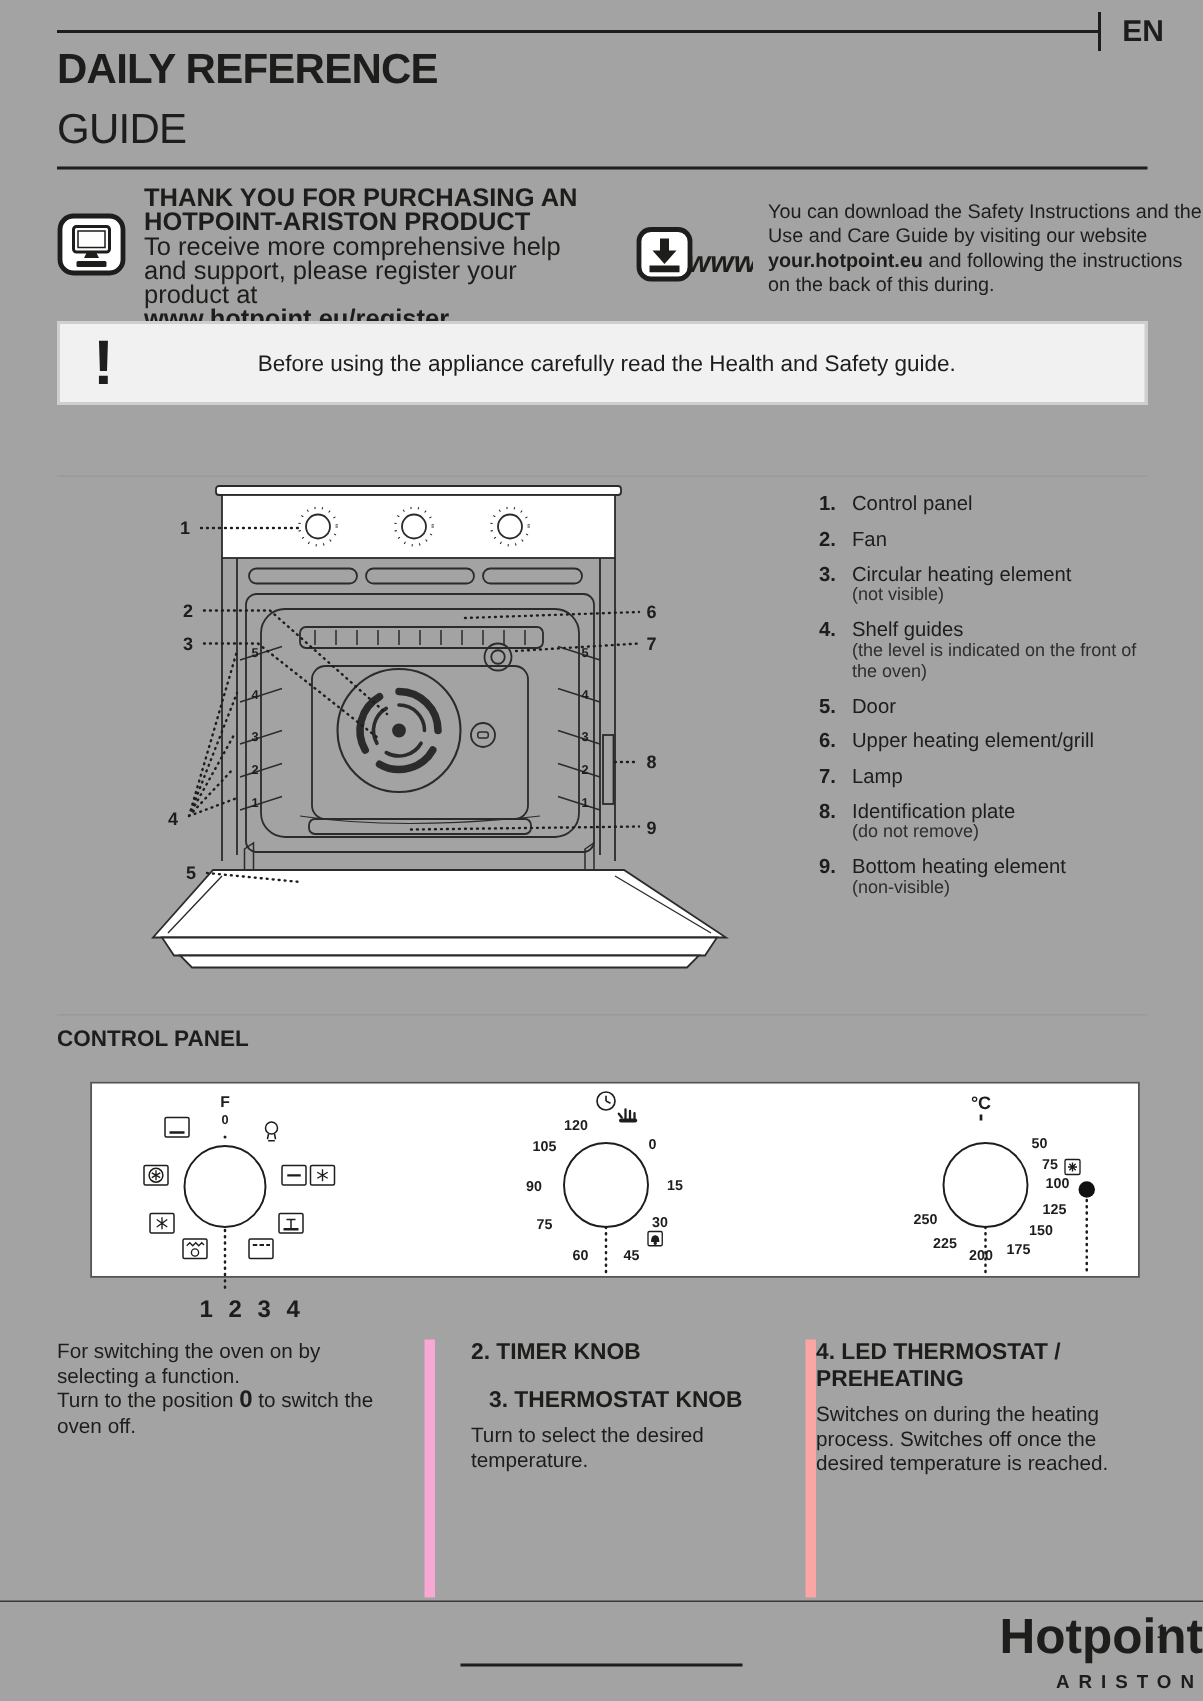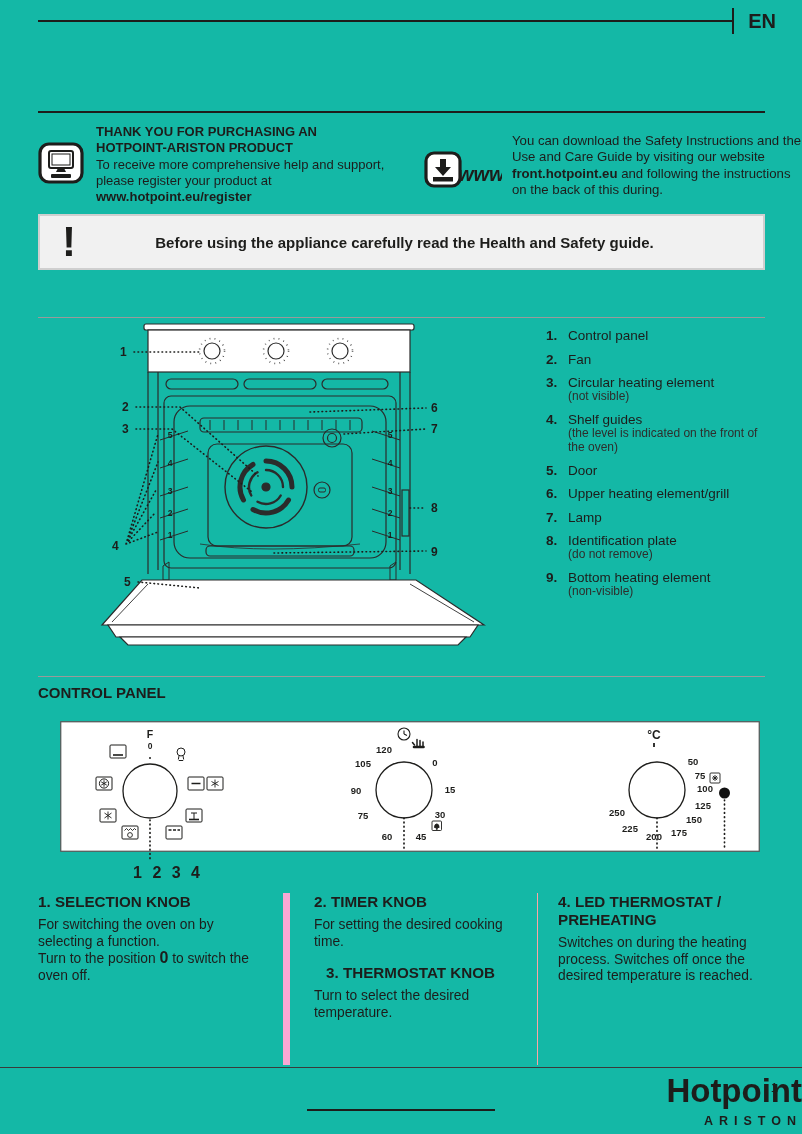--- a/index.html
+++ b/index.html
@@ -1,79 +1,83 @@
 <!DOCTYPE html>
 <html><head>
 <meta charset="utf-8">
 <style>
   html,body{margin:0;padding:0;background:#e8e8e8;}
-  .page{position:relative;width:802px;height:1134px;margin:0 auto;background:#14b8a6;
+  .page{position:relative;width:802px;height:1134px;margin:0 auto;background:#a3a3a3;
         font-family:"Liberation Sans","DejaVu Sans",sans-serif;color:#1d1d1b;overflow:hidden;}
   svg{font-family:inherit;}
   
   .hdr-row{position:absolute;top:8px;left:38px;right:26px;height:26px;display:flex;align-items:center;}
   .hdr-line{flex:1;height:2px;background:#1d1d1b;}
   .hdr-tick{width:2px;height:26px;background:#1d1d1b;}
   .hdr-lang{margin-left:14px;font-size:20px;font-weight:700;}
   .title{position:absolute;top:26px;left:38px;line-height:40px;}
   .title .t1{font-size:28px;font-weight:700;letter-spacing:-.5px;}
   .title .t2{font-size:28px;font-weight:400;letter-spacing:-.5px;}
   .rule-b{position:absolute;left:38px;width:727px;height:2px;background:#1d1d1b;}
   .rule-g{position:absolute;left:38px;width:727px;height:1px;background:#9a9a9a;}
   
   .info-row{position:absolute;top:124px;left:38px;width:727px;display:flex;}
   .info-col{display:flex;}
   .info-icon{flex:none;margin-top:16px;}
-  .reg-txt{width:302px;margin-left:12px;font-size:13px;line-height:16.3px;}
+  .reg-txt{width:302px;margin-left:12px;font-size:17px;line-height:16.3px;}
   .reg-txt .b{font-weight:700;}
   .dl-txt{width:292px;margin-left:10px;font-size:13.2px;line-height:16.3px;margin-top:9px;}
   .dl-icon-wrap{margin-top:26px;margin-left:26px;display:flex;align-items:flex-start;flex:none;}
   
   .warn{position:absolute;top:214px;left:38px;width:723px;height:52px;background:#f1f1f1;
         border:2px solid #cfcfcf;display:flex;align-items:center;}
   .warn-mark{width:58px;text-align:center;font-size:42px;font-weight:800;line-height:52px;}
-  .warn-txt{flex:1;text-align:center;font-size:15px;font-weight:700;padding-right:52px;}
+  .warn-txt{flex:1;text-align:center;font-size:15px;font-weight:400;padding-right:52px;}
   
   .pd-head{position:absolute;top:279px;left:38px;font-size:22px;font-weight:700;letter-spacing:-.3px;}
   .pd-sec{position:absolute;top:322px;left:38px;width:727px;height:348px;display:flex;}
   .pd-svg{margin-left:22px;flex:none;}
   .pd-div{width:1px;background:#8f8f8f;margin:2px 0 8px 6px;}
   .pd-list{flex:1;padding:6px 0 0 10px;}
   .pd-item{display:flex;margin-bottom:8.5px;font-size:13.5px;line-height:15px;}
   .pd-num{font-weight:700;width:22px;flex:none;}
   .pd-note{font-size:12px;line-height:13.5px;color:#2e2e2c;}
   
   .cp-head{position:absolute;top:684px;left:38px;font-size:15px;font-weight:700;}
   .cp-svg{position:absolute;top:721px;left:60px;}
   
   .kd{position:absolute;top:893px;left:38px;width:727px;display:flex;min-height:172px;}
   .kd h4{margin:0 0 6px 0;font-size:15.2px;font-weight:700;line-height:18px;}
   .kd p{margin:0;font-size:13.8px;line-height:16.6px;}
   .kd .col1{width:245px;padding-right:18px;box-sizing:border-box;}
   .kd .col2{width:254px;border-left:7px solid #f9a8d4;padding:0 18px 0 24px;box-sizing:border-box;}
-  .kd .col3{flex:1;border-left:1px solid #fca5a5;padding-left:20px;}
+  .kd .col3{flex:1;border-left:7px solid #fca5a5;padding-left:0;}
   .kd .h2{margin-top:14px;margin-left:12px;}
   .zero{font-size:16px;font-weight:600;}
   
   .footer{position:absolute;top:1067px;left:0;width:802px;height:67px;border-top:1.5px solid #3a3a3a;}
   .logo{position:absolute;left:0;right:0;top:6px;text-align:right;}
   .logo .brand{font-size:33px;font-weight:700;letter-spacing:0;line-height:34px;}
   .logo .brand-line{width:188px;height:2px;background:#1d1d1b;margin:1px auto 3px auto;}
   .logo .sub{font-size:12.5px;font-weight:700;letter-spacing:6px;text-indent:6px;margin-left:48px;}
   .page-num{position:absolute;right:24px;top:12px;font-size:13px;}
 </style>
 </head>
 <body>
 
 <div class="page">
 
   <div class="hdr-row">
     <div class="hdr-line"></div>
     <div class="hdr-tick"></div>
     <div class="hdr-lang">EN</div>
+  </div>
+  <div class="title">
+    <div class="t1">DAILY REFERENCE</div>
+    <div class="t2">GUIDE</div>
   </div>
   <div class="rule-b" style="top:111px"></div>
 
   <div class="info-row">
     <div class="info-col">
       <div class="info-icon">
         <svg width="46" height="46" viewBox="0 0 46 46">
           <rect x="2" y="4" width="42" height="38" rx="9" fill="#fff" stroke="#1d1d1b" stroke-width="3.2"></rect>
           <rect x="11" y="11" width="24" height="17" rx="2" fill="#fff" stroke="#1d1d1b" stroke-width="2"></rect>
           <rect x="14" y="14" width="18" height="11" fill="#fff" stroke="#1d1d1b" stroke-width="1"></rect>
@@ -91,21 +95,21 @@
     <div class="info-col">
       <div class="dl-icon-wrap">
         <svg width="78" height="40" viewBox="0 0 78 40">
           <rect x="2" y="3" width="34" height="33" rx="8" fill="#fff" stroke="#1d1d1b" stroke-width="3.2"></rect>
           <path d="M16 9 h6 v8 h5 l-8 9 -8 -9 h5 Z" fill="#1d1d1b"></path>
           <rect x="9" y="27" width="20" height="4.5" fill="#1d1d1b"></rect>
           <text x="34" y="31" font-size="20" font-weight="700" font-style="italic" fill="#1d1d1b">www</text>
         </svg>
       </div>
       <div class="dl-txt">
-        <span>You can download the Safety Instructions and the Use and Care Guide by visiting our website </span><span class="b" style="font-weight:700">front.hotpoint.eu</span><span> and following the instructions on the back of this during.</span>
+        <span>You can download the Safety Instructions and the Use and Care Guide by visiting our website </span><span class="b" style="font-weight:700">your.hotpoint.eu</span><span> and following the instructions on the back of this during.</span>
       </div>
     </div>
   </div>
 
   <div class="warn">
     <div class="warn-mark">!</div>
     <div class="warn-txt">Before using the appliance carefully read the Health and Safety guide.</div>
   </div>
 
   <div class="rule-g" style="top:317px"></div>
@@ -362,27 +366,25 @@
         <rect x="650" y="52" width="10" height="10" rx="1"></rect>
         <path d="M652 57 H658 M655 54 V60 M652.9 54.9 L657.1 59.1 M657.1 54.9 L652.9 59.1"></path>
       </g>
       <circle cx="664.5" cy="72" r="5.5" fill="#111"></circle>
       <path d="M597 97 V129 M664.5 79 V129" stroke="#1d1d1b" stroke-width="1.7" stroke-dasharray="0.6 3.6" stroke-linecap="round" fill="none"></path>
     </g>
   </svg>
 
   <div class="kd">
     <div class="col1">
-      <h4>1. SELECTION KNOB</h4>
       <p><span>For switching the oven on by selecting a function.</span><br>
          <span>Turn to the position </span><span class="zero">0</span><span> to switch the oven off.</span></p>
     </div>
     <div class="col2">
       <h4>2. TIMER KNOB</h4>
-      <p>For setting the desired cooking time.</p>
       <h4 class="h2">3. THERMOSTAT KNOB</h4>
       <p>Turn to select the desired temperature.</p>
     </div>
     <div class="col3">
       <h4>4. LED THERMOSTAT / PREHEATING</h4>
       <p>Switches on during the heating process. Switches off once the desired temperature is reached.</p>
     </div>
   </div>
 
   <div class="footer">

